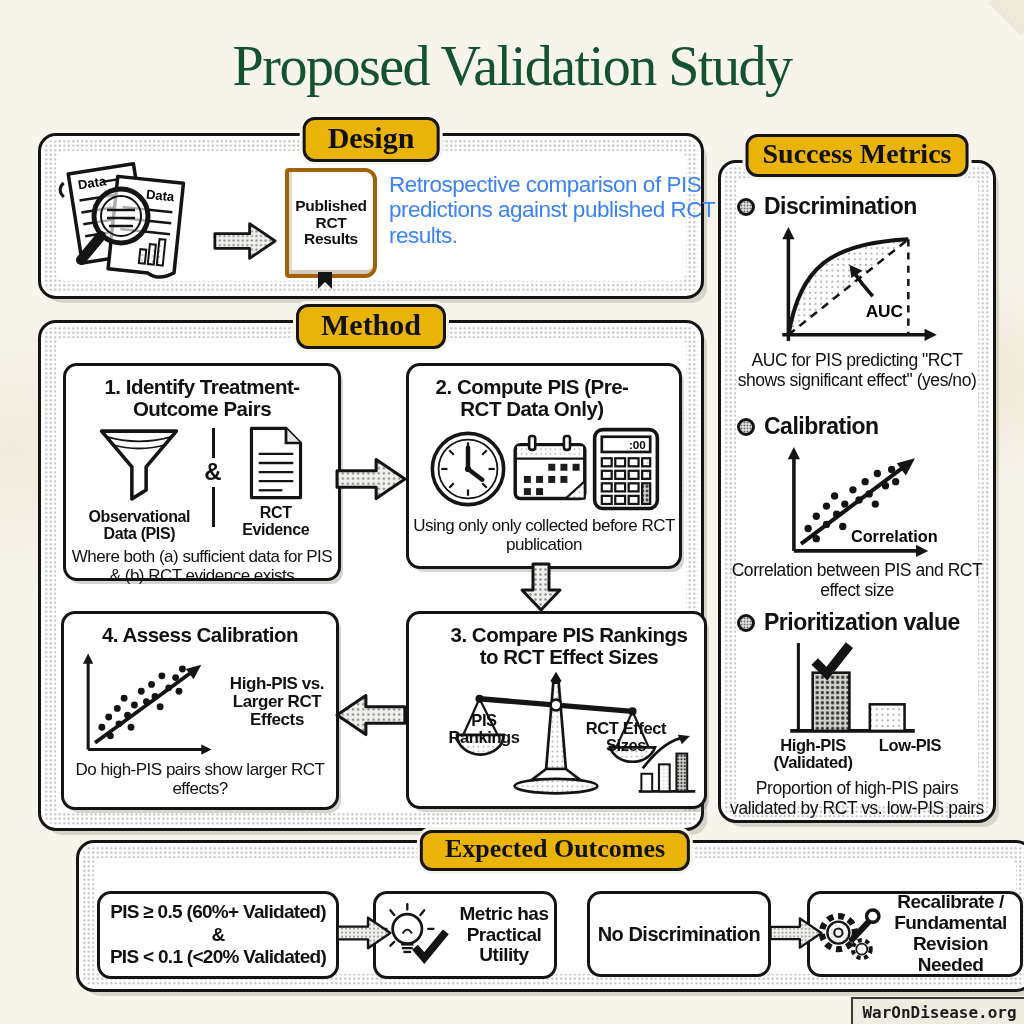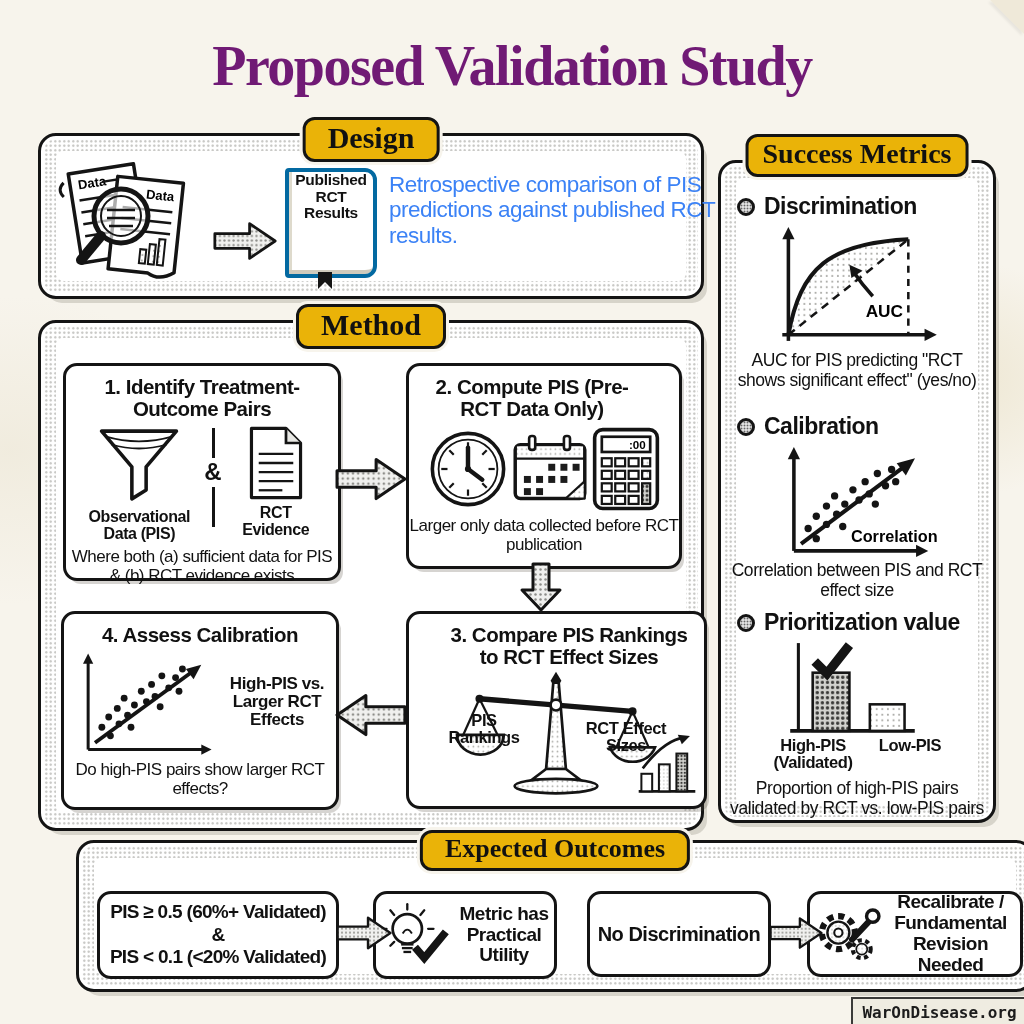--- a/index.html
+++ b/index.html
@@ -4,38 +4,38 @@
 <style>
   html,body{margin:0;padding:0;background:#e8e4d8;}
   .page{position:relative;width:1024px;height:1024px;background:#f7f4ec;overflow:hidden;
         font-family:"Liberation Sans","DejaVu Sans",sans-serif;color:#111;}
   .page::before{content:"";position:absolute;inset:0;pointer-events:none;z-index:0;
         background:radial-gradient(240px 170px at 93% 37%,rgba(226,214,178,.45),transparent 70%),
                    radial-gradient(300px 220px at 1% 44%,rgba(228,220,196,.35),transparent 70%);}
   .tear{position:absolute;top:0;right:0;width:0;height:0;z-index:1;
         border-top:34px solid #efe9d9;border-left:34px solid transparent;filter:drop-shadow(-2px 2px 1px rgba(0,0,0,.06));}
   .title{position:absolute;top:34px;left:0;width:100%;text-align:center;z-index:3;
-        font-family:"Liberation Serif","DejaVu Serif",serif;font-weight:700;font-size:56px;letter-spacing:-1.5px;color:#701a75;}
+        font-family:"Liberation Serif","DejaVu Serif",serif;font-weight:400;font-size:56px;letter-spacing:-1.5px;color:#14532d;}
   
   .outer{position:absolute;background:#fff;border:3.5px solid #141414;border-radius:18px;
         box-shadow:6px 7px 0 -3px rgba(90,85,70,.20);z-index:2;}
   .outer::before{content:"";position:absolute;inset:3px;border-radius:12px;opacity:.5;
         background-image:radial-gradient(circle,#8e8e88 1.05px,transparent 1.35px);background-size:4.5px 4.5px;}
   .outer::after{content:"";position:absolute;inset:15px;border-radius:8px;background:#fff;}
   .outer>*{position:relative;z-index:2;}
   .tab{position:absolute;left:50%;transform:translateX(-50%);background:#eab308;border:3.5px solid #141414;
         border-radius:12px;padding:1px 22px 4px;font-family:"Liberation Serif","DejaVu Serif",serif;
         font-weight:700;white-space:nowrap;z-index:6;box-shadow:0 0 0 3px #f7f4ec;}
   
   .design{left:38px;top:133px;width:660px;height:160px;}
   .design .tab{top:-19px;font-size:30px;}
   .docs-icon{position:absolute;left:14px;top:18px;}
   .arrow{position:absolute;}
   .book{position:absolute;left:244px;top:32px;width:84px;height:102px;background:#fff;
-        border:4px solid #0369a1;border-radius:4px 12px 12px 4px;display:flex;align-items:flex-start;justify-content:center;
+        border:4px solid #a16207;border-radius:4px 12px 12px 4px;display:flex;align-items:center;justify-content:center;
         box-shadow:inset 0 -12px 0 -8px #cfcabc, inset 4px 0 0 -1px #dedacc;}
   .book-label{font-size:15.5px;font-weight:700;line-height:1.08;text-align:center;letter-spacing:-.3px;padding:0 4px;}
   .book-mark{position:absolute;left:34%;bottom:-15px;width:0;height:0;border-left:7px solid #141414;
         border-right:7px solid #141414;border-bottom:7px solid transparent;height:10px;}
   .design-desc{position:absolute;left:348px;top:36px;width:332px;font-size:22.5px;line-height:1.13;
         letter-spacing:-.5px;color:#3b82f6;}
   
   .method{left:38px;top:320px;width:660px;height:505px;}
   .method .tab{top:-19px;font-size:30px;}
   .stepbox{position:absolute;background:#fff;border:3.25px solid #141414;border-radius:14px;
@@ -250,21 +250,21 @@
                 <rect x="27" y="64" width="11" height="9"></rect>
                 <rect x="42" y="64" width="11" height="9"></rect>
               <rect x="12" y="78" width="11" height="9"></rect>
                 <rect x="27" y="78" width="11" height="9"></rect>
                 <rect x="42" y="78" width="11" height="9"></rect>
               <rect x="57" y="64" width="9" height="23" fill="url(#phd)"></rect>
             </g>
           </svg>
         </span>
       </div>
-      <div class="step-caption">Larger only data collected before RCT publication</div>
+      <div class="step-caption">Using only only collected before RCT publication</div>
     </div>
 
     <div class="stepbox" style="left:365px;top:288px;width:268px;height:192px;padding-left:27px;">
       <div class="step-title" style="width:250px;">3. Compare PIS Rankings to RCT Effect Sizes</div>
       <div class="scale-wrap">
         <span style="position:absolute;left:16px;top:0;">
           <svg width="208" height="126" viewBox="0 0 222 140">
             <polygon points="111,2 117,12 111,22 105,12" fill="#141414"></polygon>
             <polygon points="108,14 100,110 122,110 114,14" fill="url(#phl)" stroke="#141414" stroke-width="3"></polygon>
             <line x1="26" y1="32" x2="196" y2="46" stroke="#141414" stroke-width="6" stroke-linecap="round"></line>

